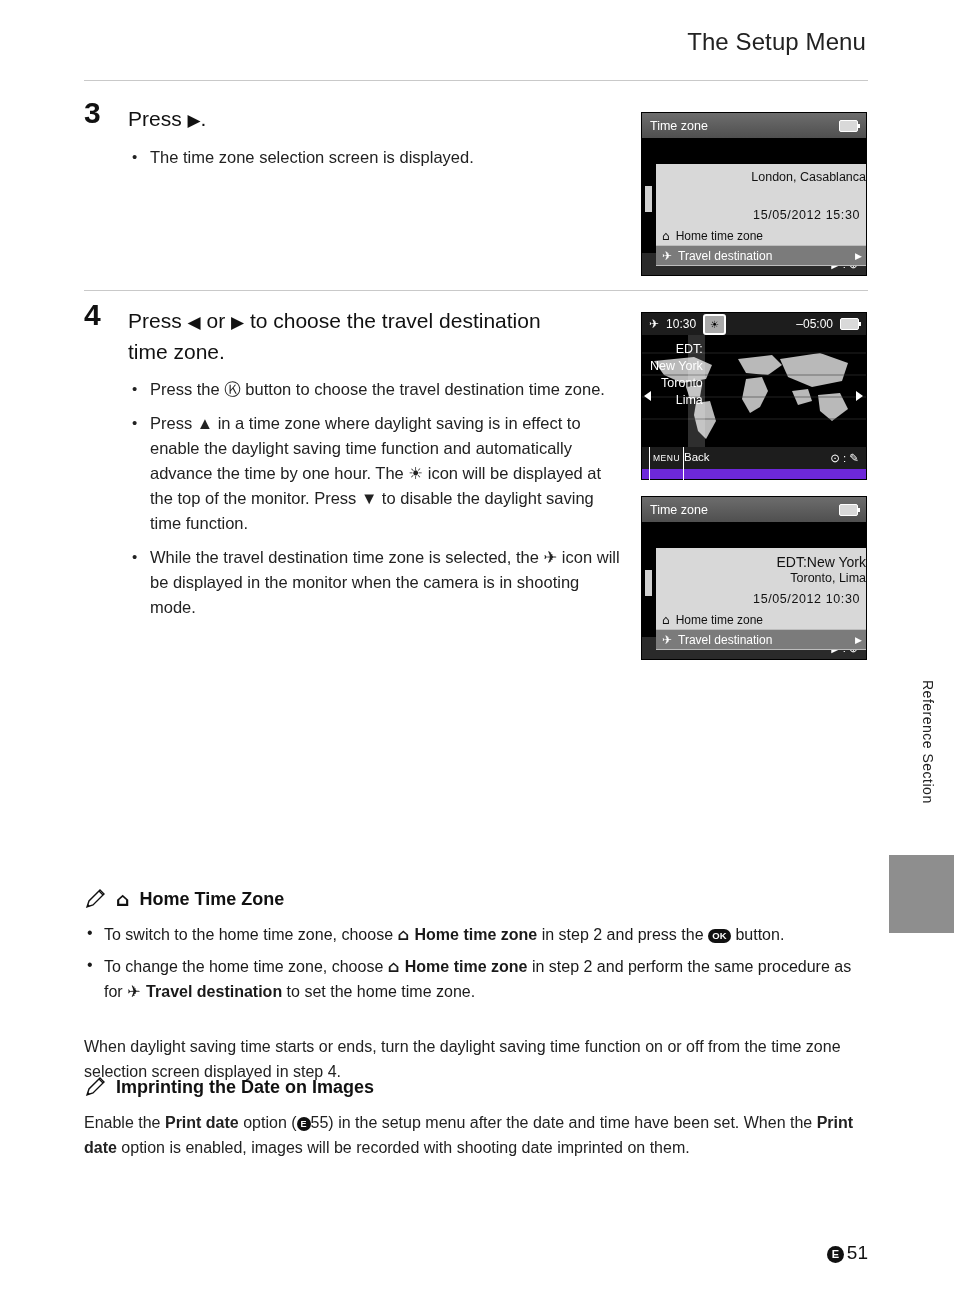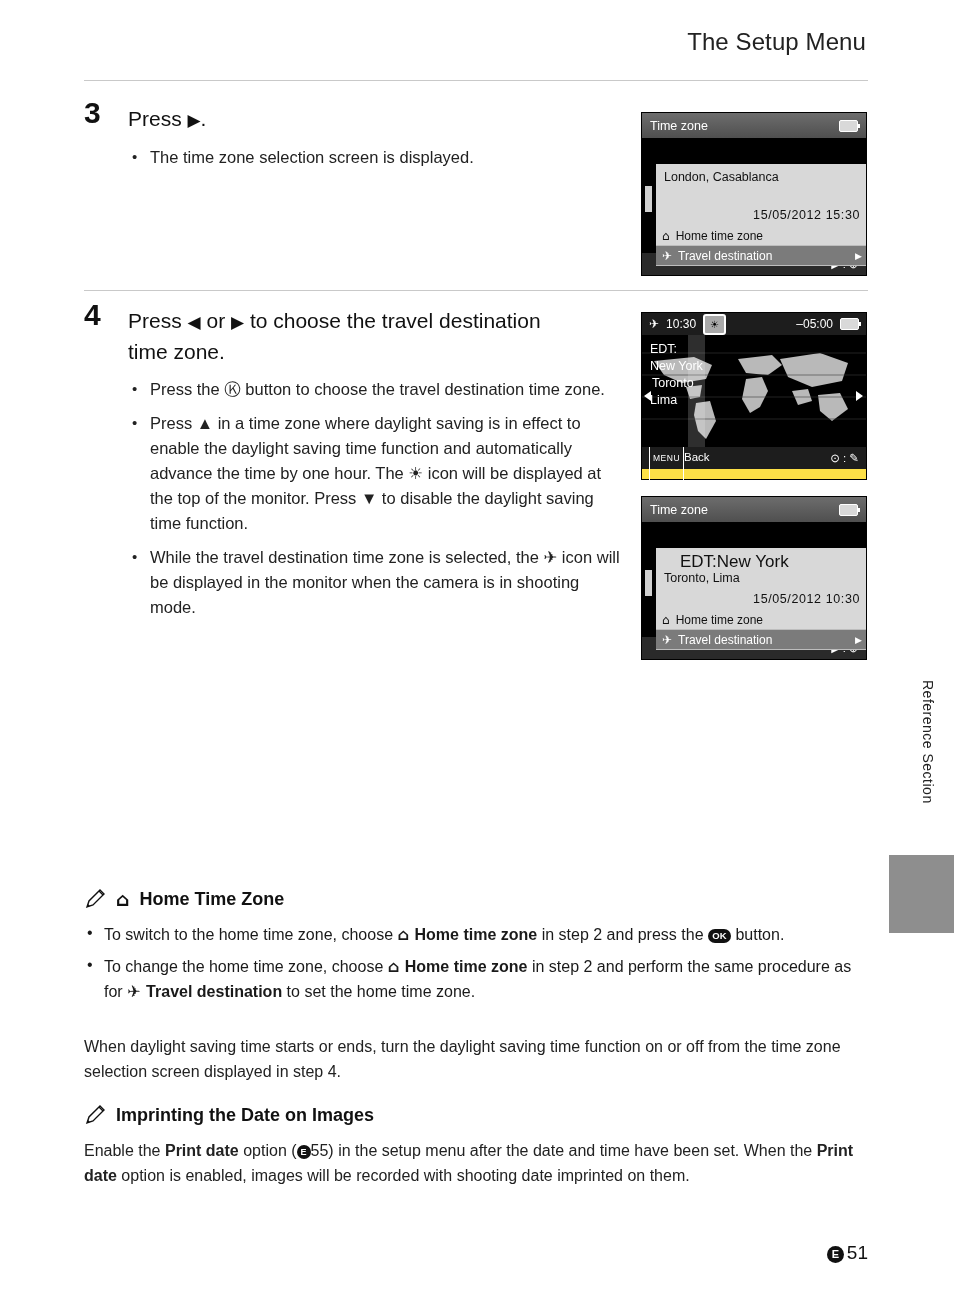--- a/index.html
+++ b/index.html
@@ -80,25 +80,26 @@
   .sep-rule {
     position: absolute;
     left: 84px;
     right: 86px;
     height: 1px;
     background: #c9c9c9;
   }
   
   .cam {
     position: absolute;
-    background: #fde047;
+    background: #6d28d9;
     border: 1px solid #000;
     box-sizing: border-box;
     color: #fff;
     font-size: 11.5px;
+    text-align: right;
   }
   .cam-title {
     height: 25px;
     background: #5c5c5c;
     background: linear-gradient(#6d6d6d, #4f4f4f);
     display: flex;
     align-items: center;
     padding: 0 8px;
     font-size: 12.5px;
     justify-content: space-between;
@@ -448,21 +449,21 @@
     </div>
   </div>
 
   <div class="cam" style="left:641px; top:496px; width:226px; height:164px;">
     <div class="cam-title">
       <span>Time zone</span>
       <span class="batt"></span>
     </div>
     <div class="cam-body" style="height:115px;">
       <div style="position:absolute;left:14px;right:0;top:26px;height:62px;background:#d8d8d8;">
-        <div style="padding:6px 0 0 8px;font-size:17px;color:#111;line-height:16px;margin-left:16px;">EDT:New York</div>
+        <div style="padding:6px 0 0 8px;font-size:14px;color:#111;line-height:16px;margin-left:16px;">EDT:New York</div>
         <div style="padding:0 0 0 8px;font-size:12.5px;color:#111;line-height:16px;">Toronto, Lima</div>
         <div style="position:absolute;right:6px;bottom:4px;font-size:12.5px;color:#111;letter-spacing:.6px;">15/05/2012 10:30</div>
       </div>
       <div class="scroll-tab" style="top:48px;height:26px;"></div>
       <div class="cam-list" style="top:88px;">
         <div class="cam-row">
           <span class="glyph" style="margin-right:6px;">⌂</span>
           <span>Home time zone</span>
         </div>
         <div class="cam-row sel">
@@ -496,21 +497,21 @@
       <li>
         <span>To change the home time zone, choose </span><b class="glyph">⌂ </b><b>Home time zone</b><span> in step 2 and perform the same procedure as for </span><b class="glyph">✈ </b><b>Travel destination</b><span> to set the home time zone.</span>
       </li>
     </ul>
   </div>
 
   <div style="position:absolute; left:84px; top:1022px; width:786px;">
     <div class="note-body" style="margin-top:12px;">When daylight saving time starts or ends, turn the daylight saving time function on or off from the time zone selection screen displayed in step 4.</div>
   </div>
 
-  <div style="position:absolute; left:84px; top:1104px; width:786px;">
+  <div style="position:absolute; left:84px; top:1076px; width:786px;">
     <div class="note-head">
       <span class="pencil">
         <svg width="22" height="22" viewBox="0 0 22 22">
           <path d="M3 19 L5 13 L16 2 L20 6 L9 17 Z" fill="none" stroke="#111" stroke-width="1.4"></path>
           <path d="M15 3 L19 7" stroke="#111" stroke-width="1.2"></path>
           <path d="M3 19 L6 18 L4 16 Z" fill="#111"></path>
         </svg>
       </span>
       <span>Imprinting the Date on Images</span>
     </div>

